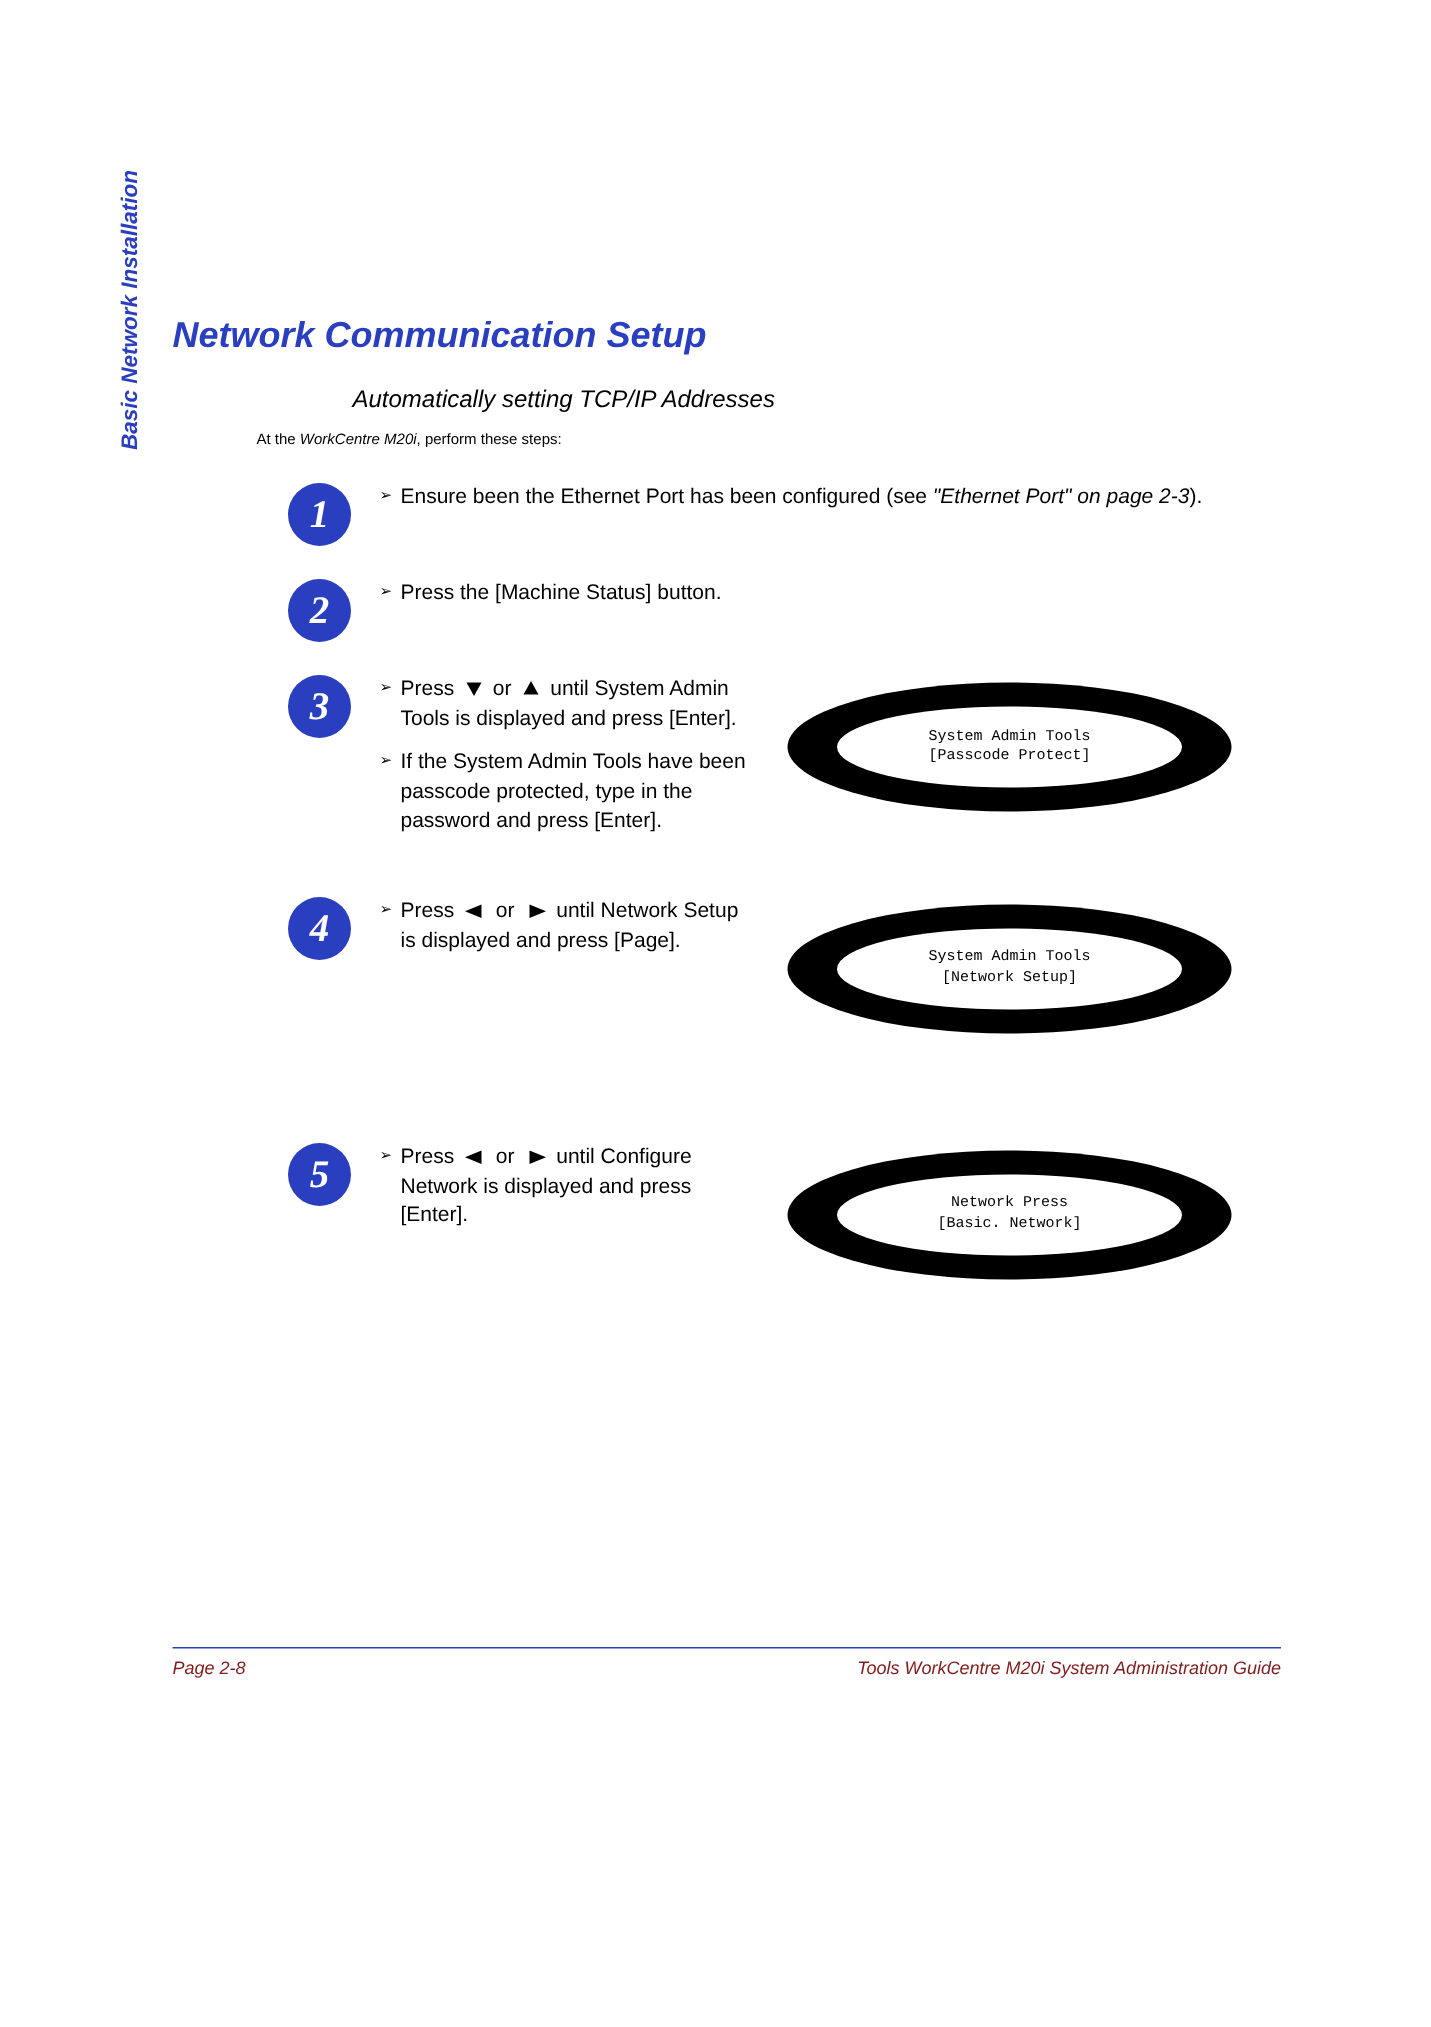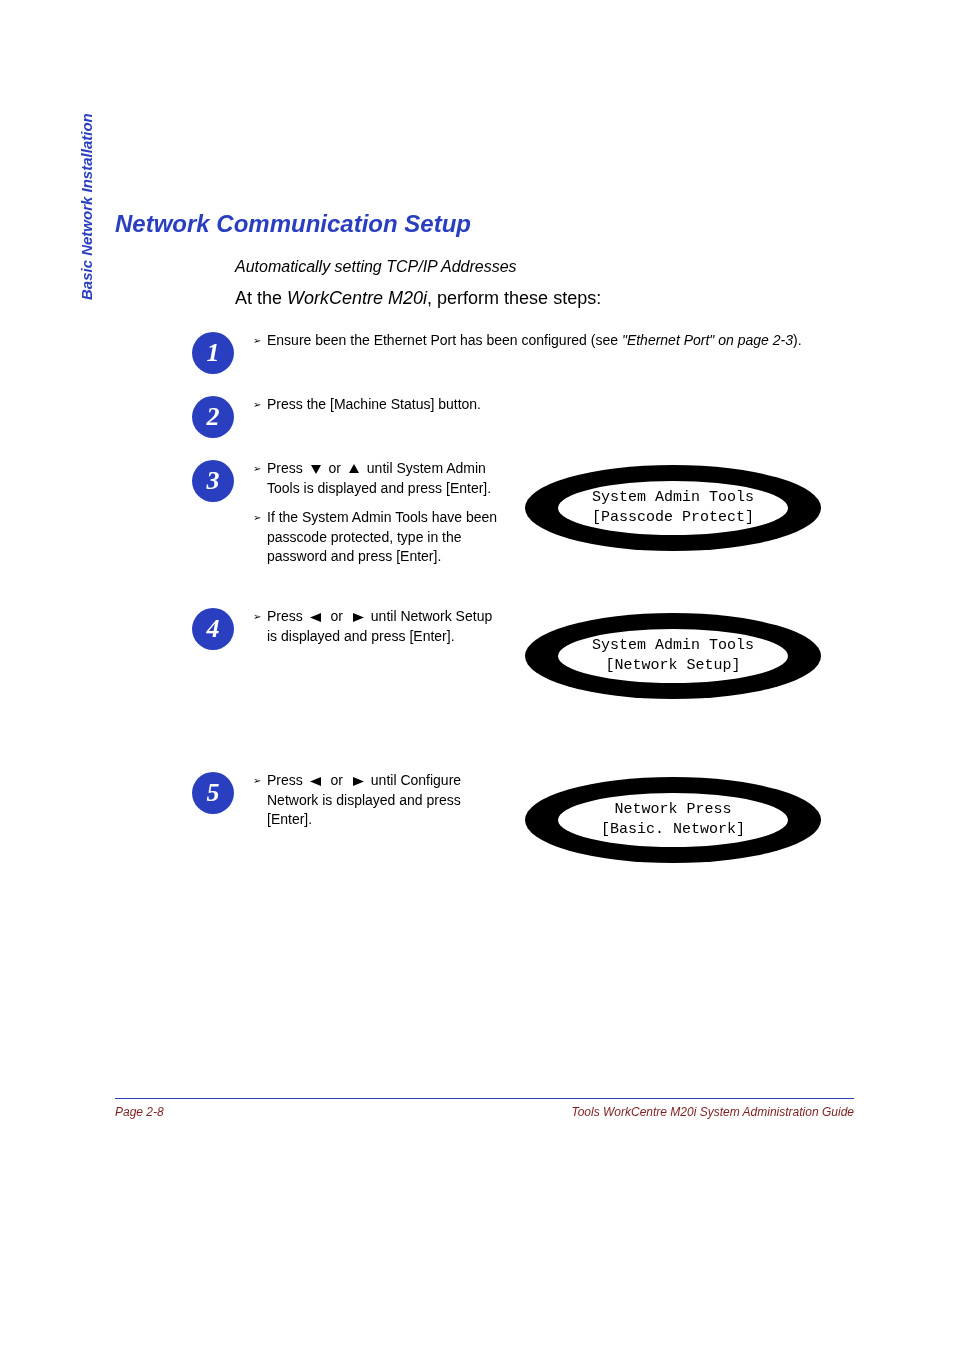--- a/index.html
+++ b/index.html
@@ -39,23 +39,23 @@
   }
   .h2 {
     color: #000;
     font-style: italic;
     font-weight: normal;
     font-size: 16px;
     margin-left: 120px;
     margin-bottom: 12px;
   }
   .intro {
-    margin-left: 120px;
+    margin-left: 56px;
     margin-bottom: 22px;
-    font-size: 18px;
+    font-size: 10px;
   }
   .step {
     display: flex;
     align-items: flex-start;
     margin-bottom: 20px;
   }
   .step-num {
     width: 44px;
     height: 44px;
     flex: 0 0 44px;
@@ -103,21 +103,21 @@
     height: 90px;
     position: relative;
   }
   .lcd svg { position: absolute; top: 0; left: 0; }
   .lcd-text {
     position: absolute;
     top: 0; left: 0; width: 300px; height: 90px;
     display: flex; flex-direction: column;
     align-items: center; justify-content: center;
     font-family: "Courier New", monospace;
-    font-size: 15px;
+    font-size: 10px;
     color: #000;
     line-height: 1.35;
   }
   .arrow-icon {
     display: inline-block;
     vertical-align: middle;
     margin: 0 3px;
   }
   .arrow-icon svg { display: block; }
   .italic-ref { font-style: italic; }
@@ -246,21 +246,21 @@
           <span class="chev">➢</span>
           <span>
             <span>Press </span>
             <span class="arrow-icon"><svg width="14" height="11" viewBox="0 0 14 11">
                   <polygon points="0,5.5 11,1 11,10" fill="#000"></polygon>
                 </svg></span>
             <span> or </span>
             <span class="arrow-icon"><svg width="14" height="11" viewBox="0 0 14 11">
                   <polygon points="3,1 14,5.5 3,10" fill="#000"></polygon>
                 </svg></span>
-            <span> until Network Setup is displayed and press [Enter].</span>
+            <span> until Network Setup is displayed and press [Page].</span>
           </span>
         </div>
       </div>
       <div class="lcd-wrap">
         <div class="lcd">
           <svg width="300" height="90" viewBox="0 0 300 90">
             <ellipse cx="150" cy="45" rx="148" ry="43" fill="#000"></ellipse>
             <ellipse cx="150" cy="45" rx="115" ry="27" fill="#fff"></ellipse>
           </svg>
           <div class="lcd-text">

